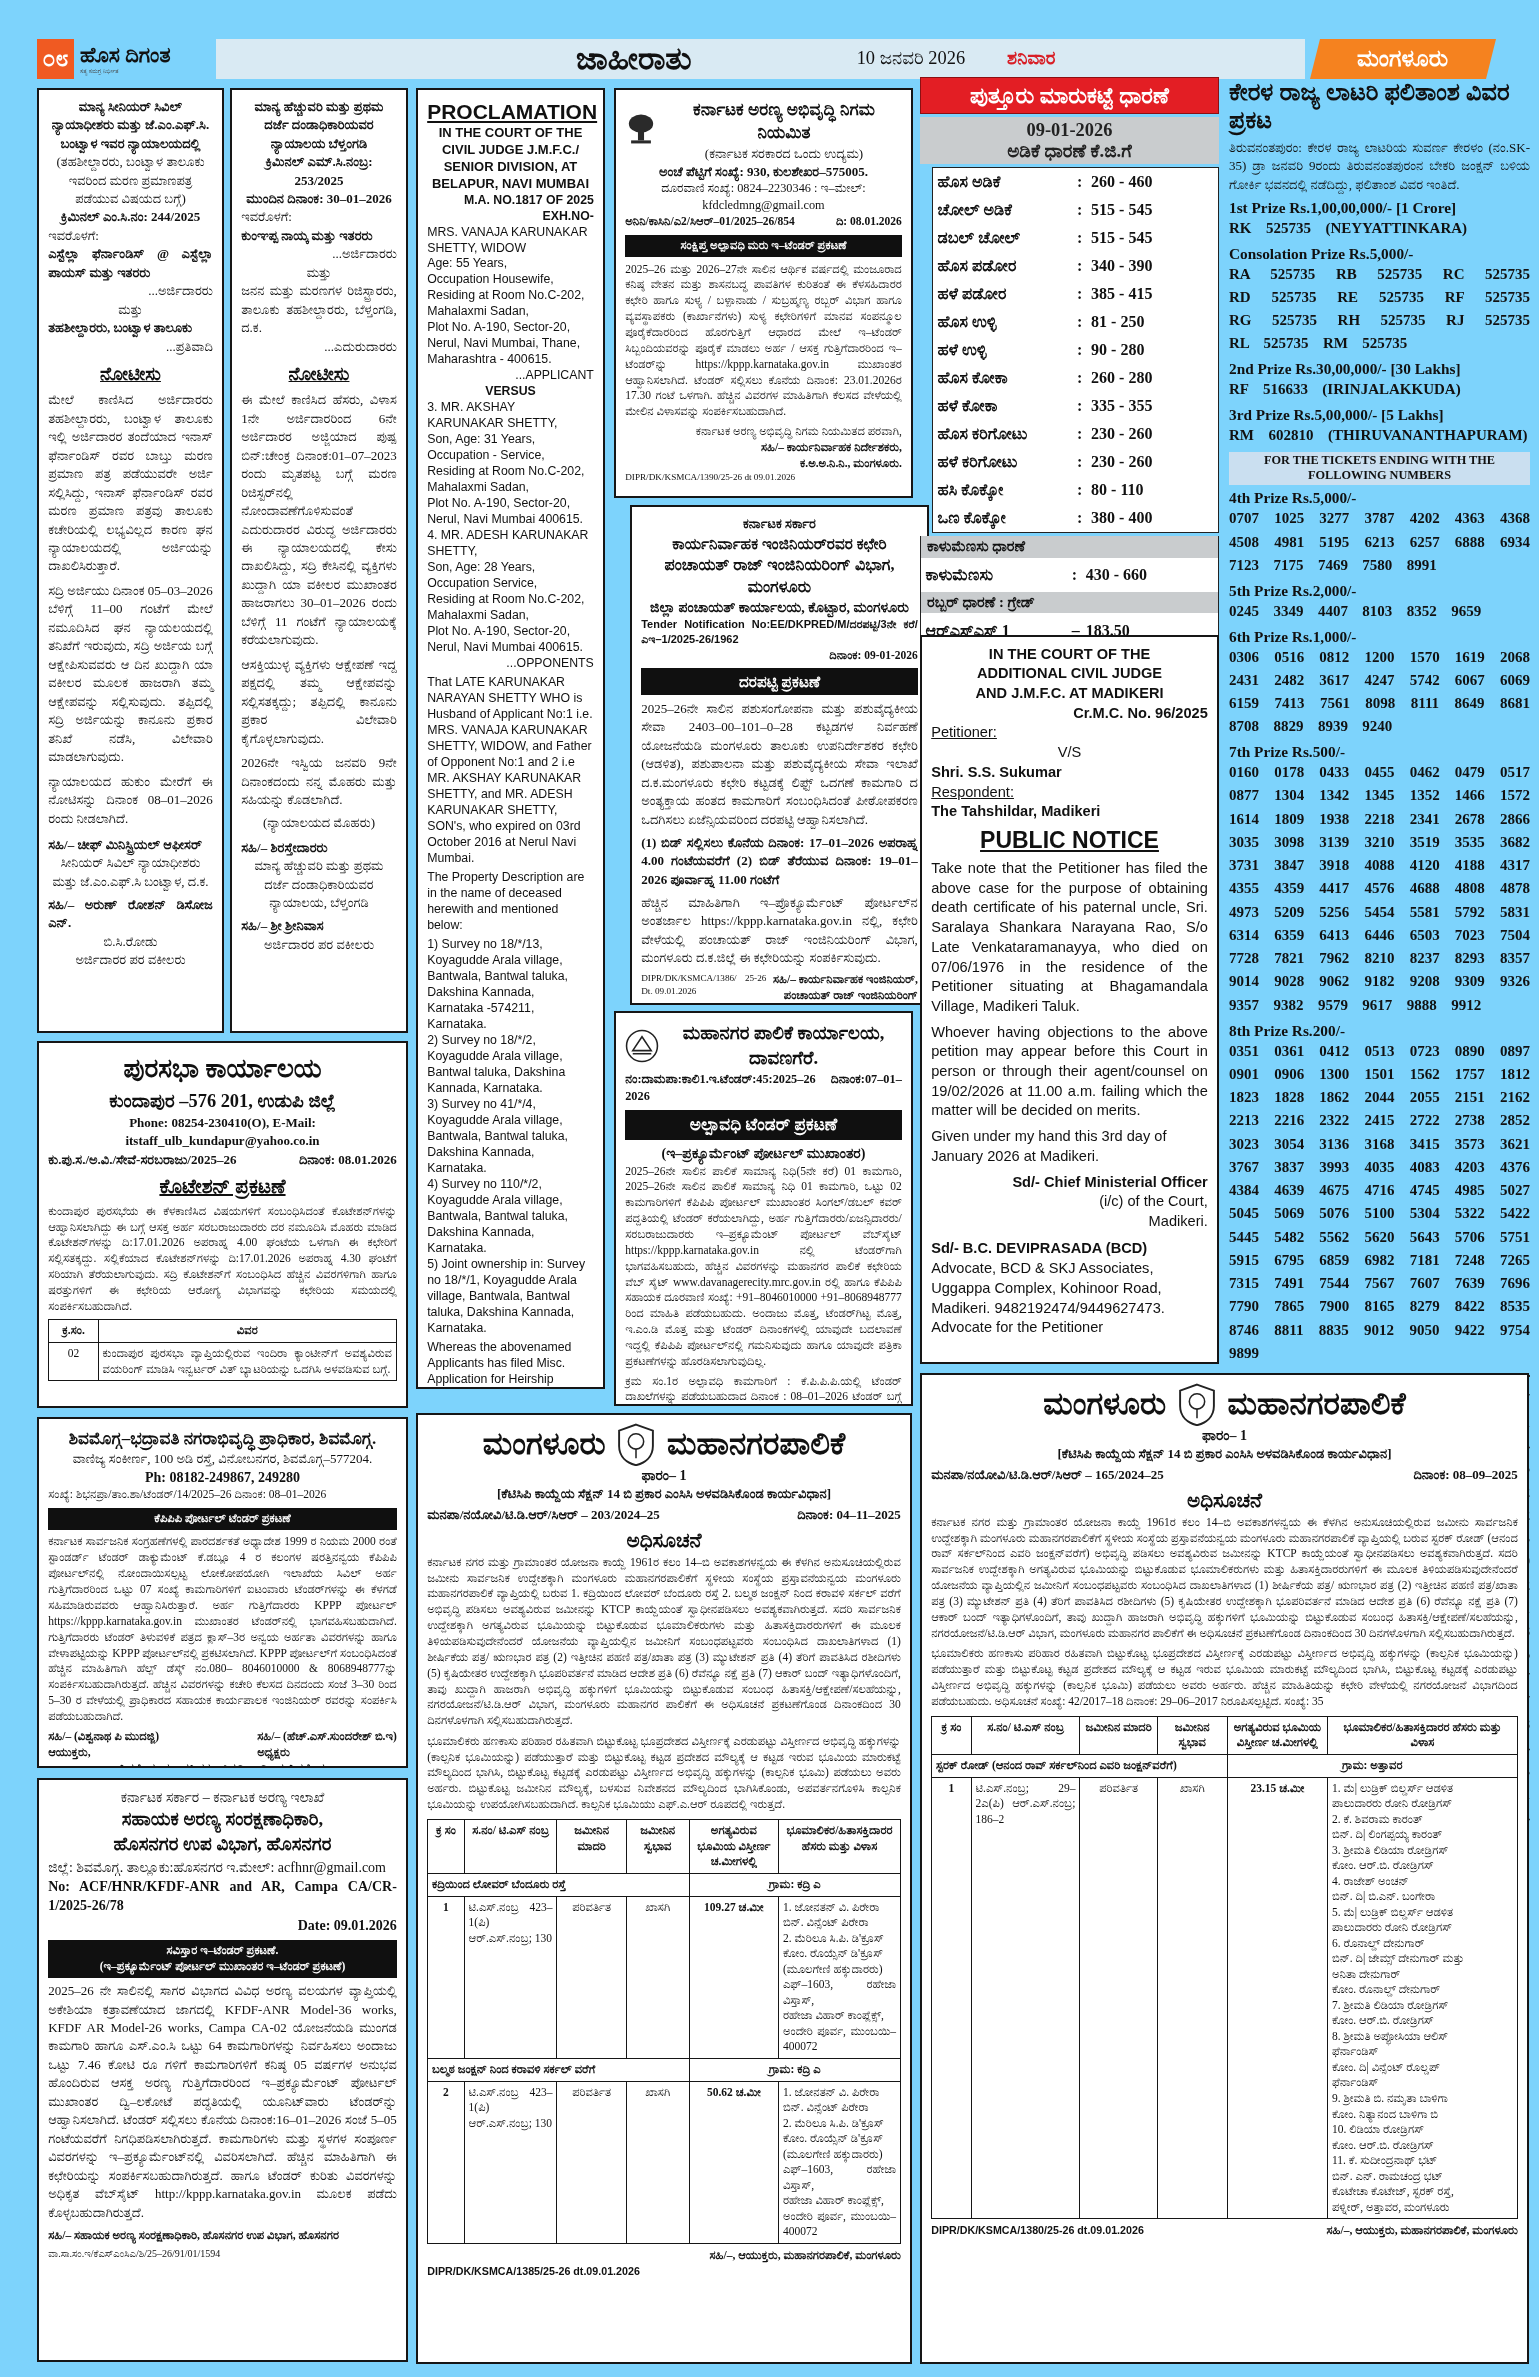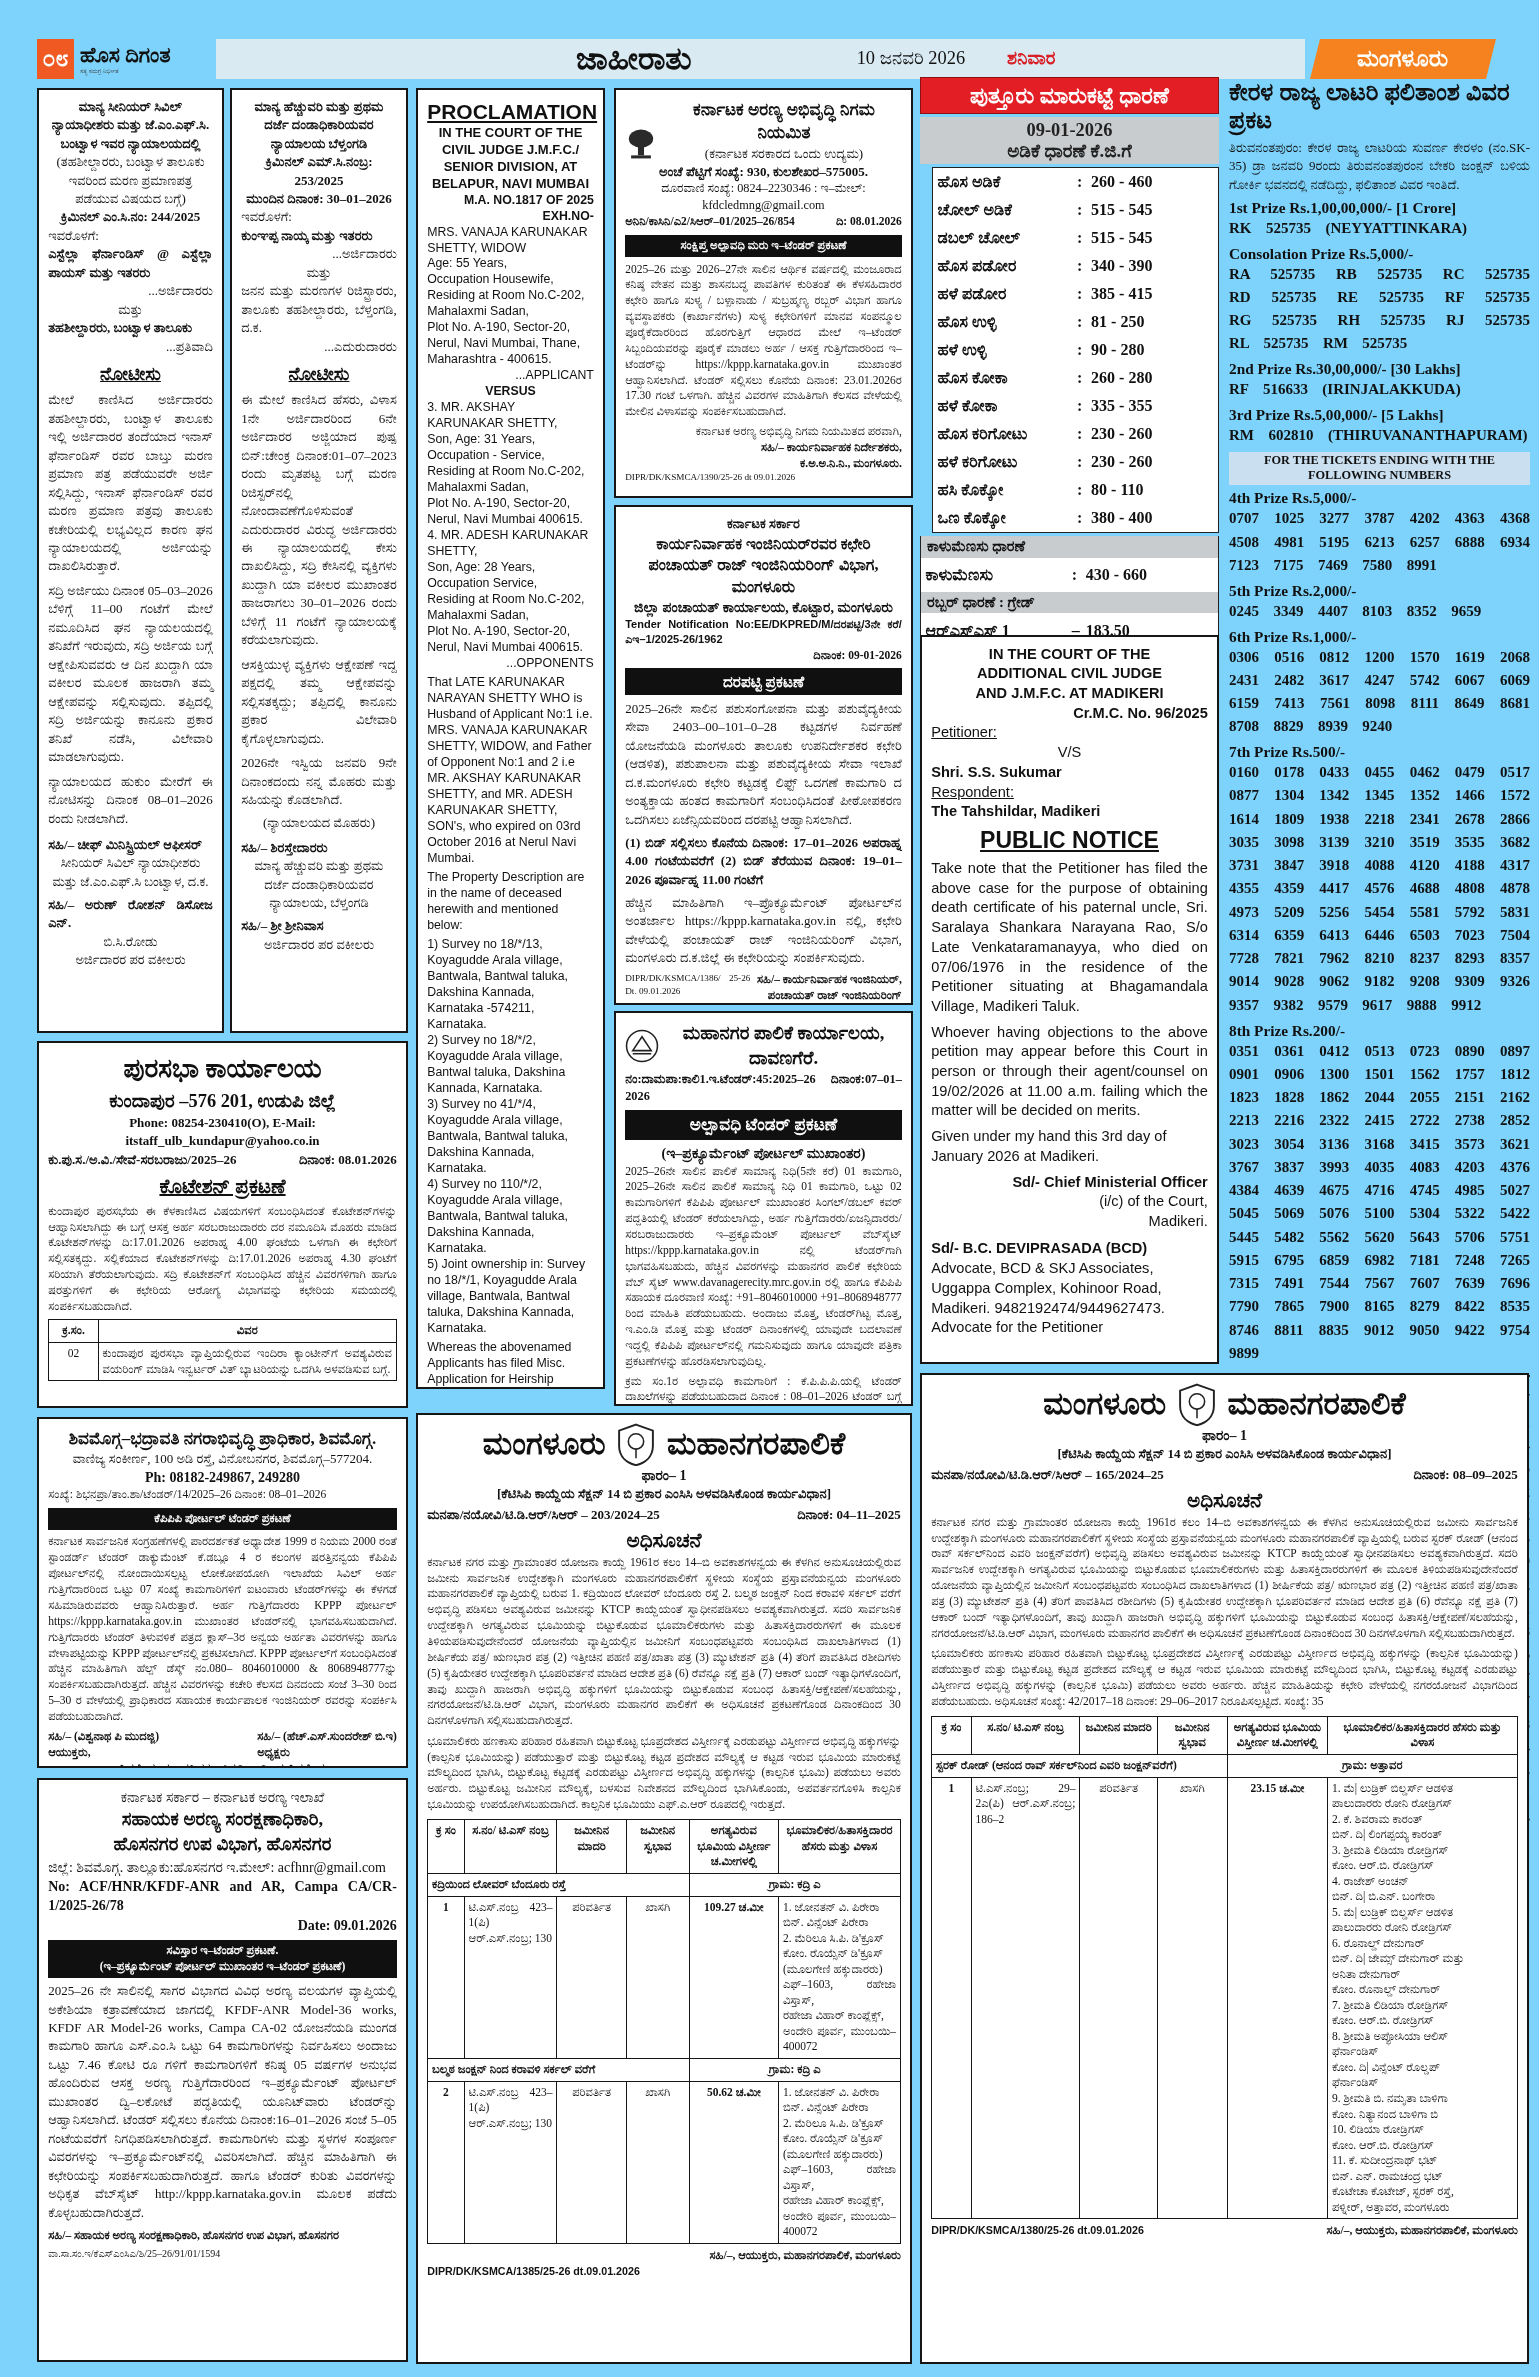--- a/index.html
+++ b/index.html
@@ -182,21 +182,21 @@
     <div class="pre" style="margin-top:3.1px;">1) Survey no 18/*/13, Koyagudde Arala village, Bantwala, Bantwal taluka, Dakshina Kannada, Karnataka -574211, Karnataka.
 2) Survey no 18/*/2, Koyagudde Arala village, Bantwal taluka, Dakshina Kannada, Karnataka.
 3) Survey no 41/*/4, Koyagudde Arala village, Bantwala, Bantwal taluka, Dakshina Kannada, Karnataka.
 4) Survey no 110/*/2, Koyagudde Arala village, Bantwala, Bantwal taluka, Dakshina Kannada, Karnataka.
 5) Joint ownership in: Survey no 18/*/1, Koyagudde Arala village, Bantwala, Bantwal taluka, Dakshina Kannada, Karnataka.</div>
     <div style="margin-top:3.1px;">Whereas the abovenamed Applicants has filed Misc. Application for Heirship Certificate under CHAPTER- I, OF THE BOMBAY REGULATION ACT VIII OF 1827 in the court of Civil Judge (S.D) Belapur.</div>
 
   </div>
 
   <div class="blk kn15" style="left:614px;top:88px;width:299px;height:410px;">
-    <div style="display:flex;gap:9px;align-items:flex-end;">
+    <div style="display:flex;gap:9px;align-items:center;">
       <svg width="32" height="35" viewBox="0 0 42 46">
           <ellipse cx="21" cy="14" rx="16" ry="12" fill="#2a2a2a"></ellipse>
           <rect x="17" y="22" width="8" height="14" fill="#2a2a2a"></rect>
           <rect x="8" y="36" width="26" height="4" fill="#2a2a2a"></rect>
         </svg>
       <div style="flex:1;">
         <div class="c b" style="font-size:17px;">ಕರ್ನಾಟಕ ಅರಣ್ಯ ಅಭಿವೃದ್ಧಿ ನಿಗಮ ನಿಯಮಿತ</div>
         <div class="c" style="font-size:13px;">(ಕರ್ನಾಟಕ ಸರಕಾರದ ಒಂದು ಉದ್ಯಮ)</div>
       </div>
     </div>
@@ -207,21 +207,21 @@
       <span>ದಿ: 08.01.2026</span>
     </div>
     <div class="band">ಸಂಕ್ಷಿಪ್ತ ಅಲ್ಪಾವಧಿ ಮರು ಇ–ಟೆಂಡರ್ ಪ್ರಕಟಣೆ</div>
     <div class="kn15">2025–26 ಮತ್ತು 2026–27ನೇ ಸಾಲಿನ ಆರ್ಥಿಕ ವರ್ಷದಲ್ಲಿ ಮಂಜೂರಾದ ಕನಿಷ್ಠ ವೇತನ ಮತ್ತು ಶಾಸನಬದ್ಧ ಪಾವತಿಗಳ ಕುರಿತಂತೆ ಈ ಕೆಳಸಹಿದಾರರ ಕಛೇರಿ ಹಾಗೂ ಸುಳ್ಯ / ಬಳ್ಪಾನಾಡು / ಸುಬ್ರಹ್ಮಣ್ಯ ರಬ್ಬರ್ ವಿಭಾಗ ಹಾಗೂ ವ್ಯವಸ್ಥಾಪಕರು (ಕಾರ್ಖಾನೆಗಳು) ಸುಳ್ಯ ಕಛೇರಿಗಳಿಗೆ ಮಾನವ ಸಂಪನ್ಮೂಲ ಪೂರೈಕೆದಾರರಿಂದ ಹೊರಗುತ್ತಿಗೆ ಆಧಾರದ ಮೇಲೆ ಇ–ಟೆಂಡರ್ ಸಿಬ್ಬಂದಿಯವರನ್ನು ಪೂರೈಕೆ ಮಾಡಲು ಅರ್ಹ / ಆಸಕ್ತ ಗುತ್ತಿಗೆದಾರರಿಂದ ಇ–ಟೆಂಡರ್‌ನ್ನು https://kppp.karnataka.gov.in ಮುಖಾಂತರ ಆಹ್ವಾನಿಸಲಾಗಿದೆ. ಟೆಂಡರ್ ಸಲ್ಲಿಸಲು ಕೊನೆಯ ದಿನಾಂಕ: 23.01.2026ರ 17.30 ಗಂಟೆ ಒಳಗಾಗಿ. ಹೆಚ್ಚಿನ ವಿವರಗಳ ಮಾಹಿತಿಗಾಗಿ ಕೆಲಸದ ವೇಳೆಯಲ್ಲಿ ಮೇಲಿನ ವಿಳಾಸವನ್ನು ಸಂಪರ್ಕಿಸಬಹುದಾಗಿದೆ.</div>
     <div class="r" style="margin-top:3.8px;">ಕರ್ನಾಟಕ ಅರಣ್ಯ ಅಭಿವೃದ್ಧಿ ನಿಗಮ ನಿಯಮಿತದ ಪರವಾಗಿ,</div>
     <div class="r b">ಸಹಿ/– ಕಾರ್ಯನಿರ್ವಾಹಕ ನಿರ್ದೇಶಕರು,</div>
     <div class="r b">ಕ.ಅ.ಅ.ನಿ.ನಿ., ಮಂಗಳೂರು.</div>
     <div style="font-size:9.2px;">DIPR/DK/KSMCA/1390/25-26 dt 09.01.2026</div>
   </div>
 
-  <div class="blk kn15" style="left:614px;top:505px;width:299px;height:500px;">
+  <div class="blk kn15" style="left:630px;top:505px;width:299px;height:500px;">
     <div class="c b" style="font-size:13px;">ಕರ್ನಾಟಕ ಸರ್ಕಾರ</div>
     <div class="c b" style="font-size:15.3px;">ಕಾರ್ಯನಿರ್ವಾಹಕ ಇಂಜಿನಿಯರ್‌ರವರ ಕಛೇರಿ</div>
     <div class="c b" style="font-size:16px;">ಪಂಚಾಯತ್ ರಾಜ್ ಇಂಜಿನಿಯರಿಂಗ್ ವಿಭಾಗ, ಮಂಗಳೂರು</div>
     <div class="c b" style="font-size:14px;">ಜಿಲ್ಲಾ ಪಂಚಾಯತ್ ಕಾರ್ಯಾಲಯ, ಕೊಟ್ಟಾರ, ಮಂಗಳೂರು</div>
     <div class="b" style="font-family:'Liberation Sans',sans-serif;font-size:11px;">Tender Notification No:EE/DKPRED/M/ದರಪಟ್ಟಿ/3ನೇ ಕರೆ/ಎಇ–1/2025-26/1962</div>
     <div class="r b">ದಿನಾಂಕ: 09-01-2026</div>
     <div class="band" style="font-size:15.3px;">ದರಪಟ್ಟಿ ಪ್ರಕಟಣೆ</div>
     <div class="kn17">2025–26ನೇ ಸಾಲಿನ ಪಶುಸಂಗೋಪನಾ ಮತ್ತು ಪಶುವೈದ್ಯಕೀಯ ಸೇವಾ 2403–00–101–0–28 ಕಟ್ಟಡಗಳ ನಿರ್ವಹಣೆ ಯೋಜನೆಯಡಿ ಮಂಗಳೂರು ತಾಲೂಕು ಉಪನಿರ್ದೇಶಕರ ಕಛೇರಿ (ಆಡಳಿತ), ಪಶುಪಾಲನಾ ಮತ್ತು ಪಶುವೈದ್ಯಕೀಯ ಸೇವಾ ಇಲಾಖೆ ದ.ಕ.ಮಂಗಳೂರು ಕಛೇರಿ ಕಟ್ಟಡಕ್ಕೆ ಲಿಫ್ಟ್ ಒದಗಣೆ ಕಾಮಗಾರಿ ದ ಅಂತ್ಯಕ್ತಾಯ ಹಂತದ ಕಾಮಗಾರಿಗೆ ಸಂಬಂಧಿಸಿದಂತೆ ಪೀಠೋಪಕರಣ ಒದಗಿಸಲು ಏಜೆನ್ಸಿಯವರಿಂದ ದರಪಟ್ಟಿ ಆಹ್ವಾನಿಸಲಾಗಿದೆ.</div>
     <div class="kn17 b" style="margin-top:4.6px;">(1) ಬಿಡ್ ಸಲ್ಲಿಸಲು ಕೊನೆಯ ದಿನಾಂಕ: 17–01–2026 ಅಪರಾಹ್ನ 4.00 ಗಂಟೆಯವರೆಗೆ (2) ಬಿಡ್ ತೆರೆಯುವ ದಿನಾಂಕ: 19–01–2026 ಪೂರ್ವಾಹ್ನ 11.00 ಗಂಟೆಗೆ</div>
     <div class="kn17" style="margin-top:4.6px;">ಹೆಚ್ಚಿನ ಮಾಹಿತಿಗಾಗಿ ಇ–ಪ್ರೊಕ್ಯೂರ್ಮೆಂಟ್ ಪೋರ್ಟಲ್‌ನ ಅಂತರ್ಜಾಲ https://kppp.karnataka.gov.in ನಲ್ಲಿ, ಕಛೇರಿ ವೇಳೆಯಲ್ಲಿ ಪಂಚಾಯತ್ ರಾಜ್ ಇಂಜಿನಿಯರಿಂಗ್ ವಿಭಾಗ, ಮಂಗಳೂರು ದ.ಕ.ಜಿಲ್ಲೆ ಈ ಕಛೇರಿಯನ್ನು ಸಂಪರ್ಕಿಸುವುದು.</div>

